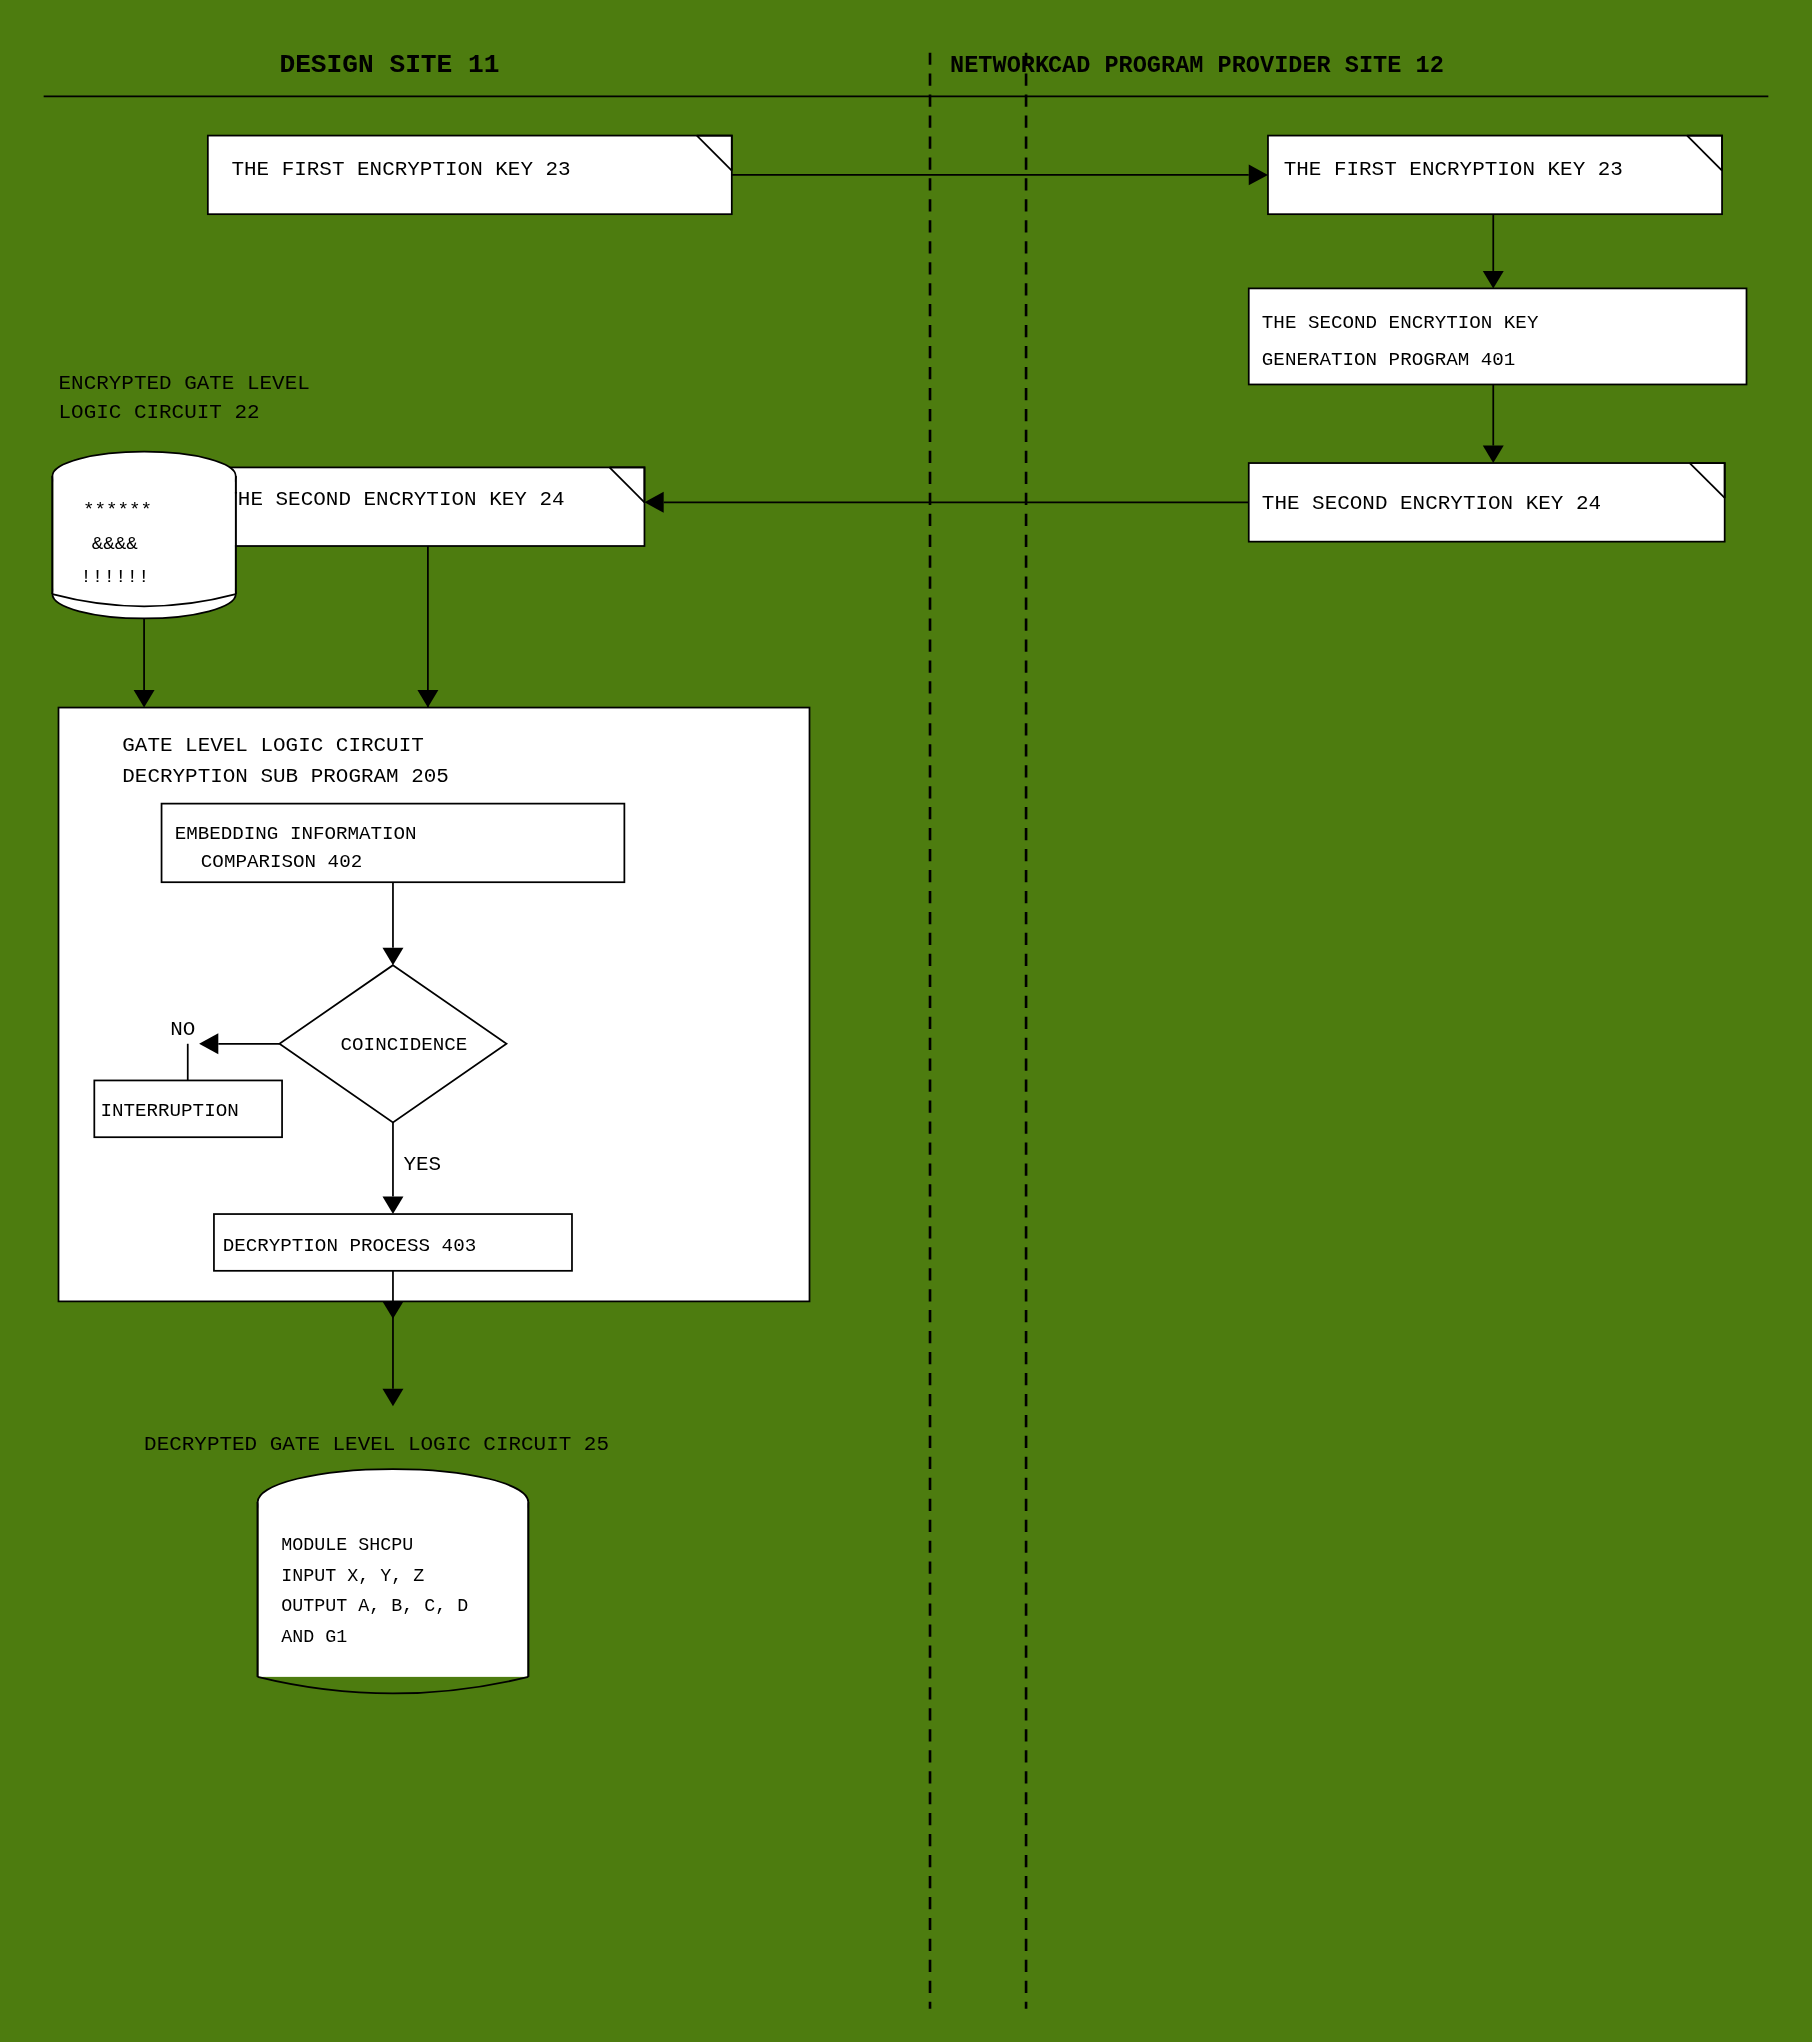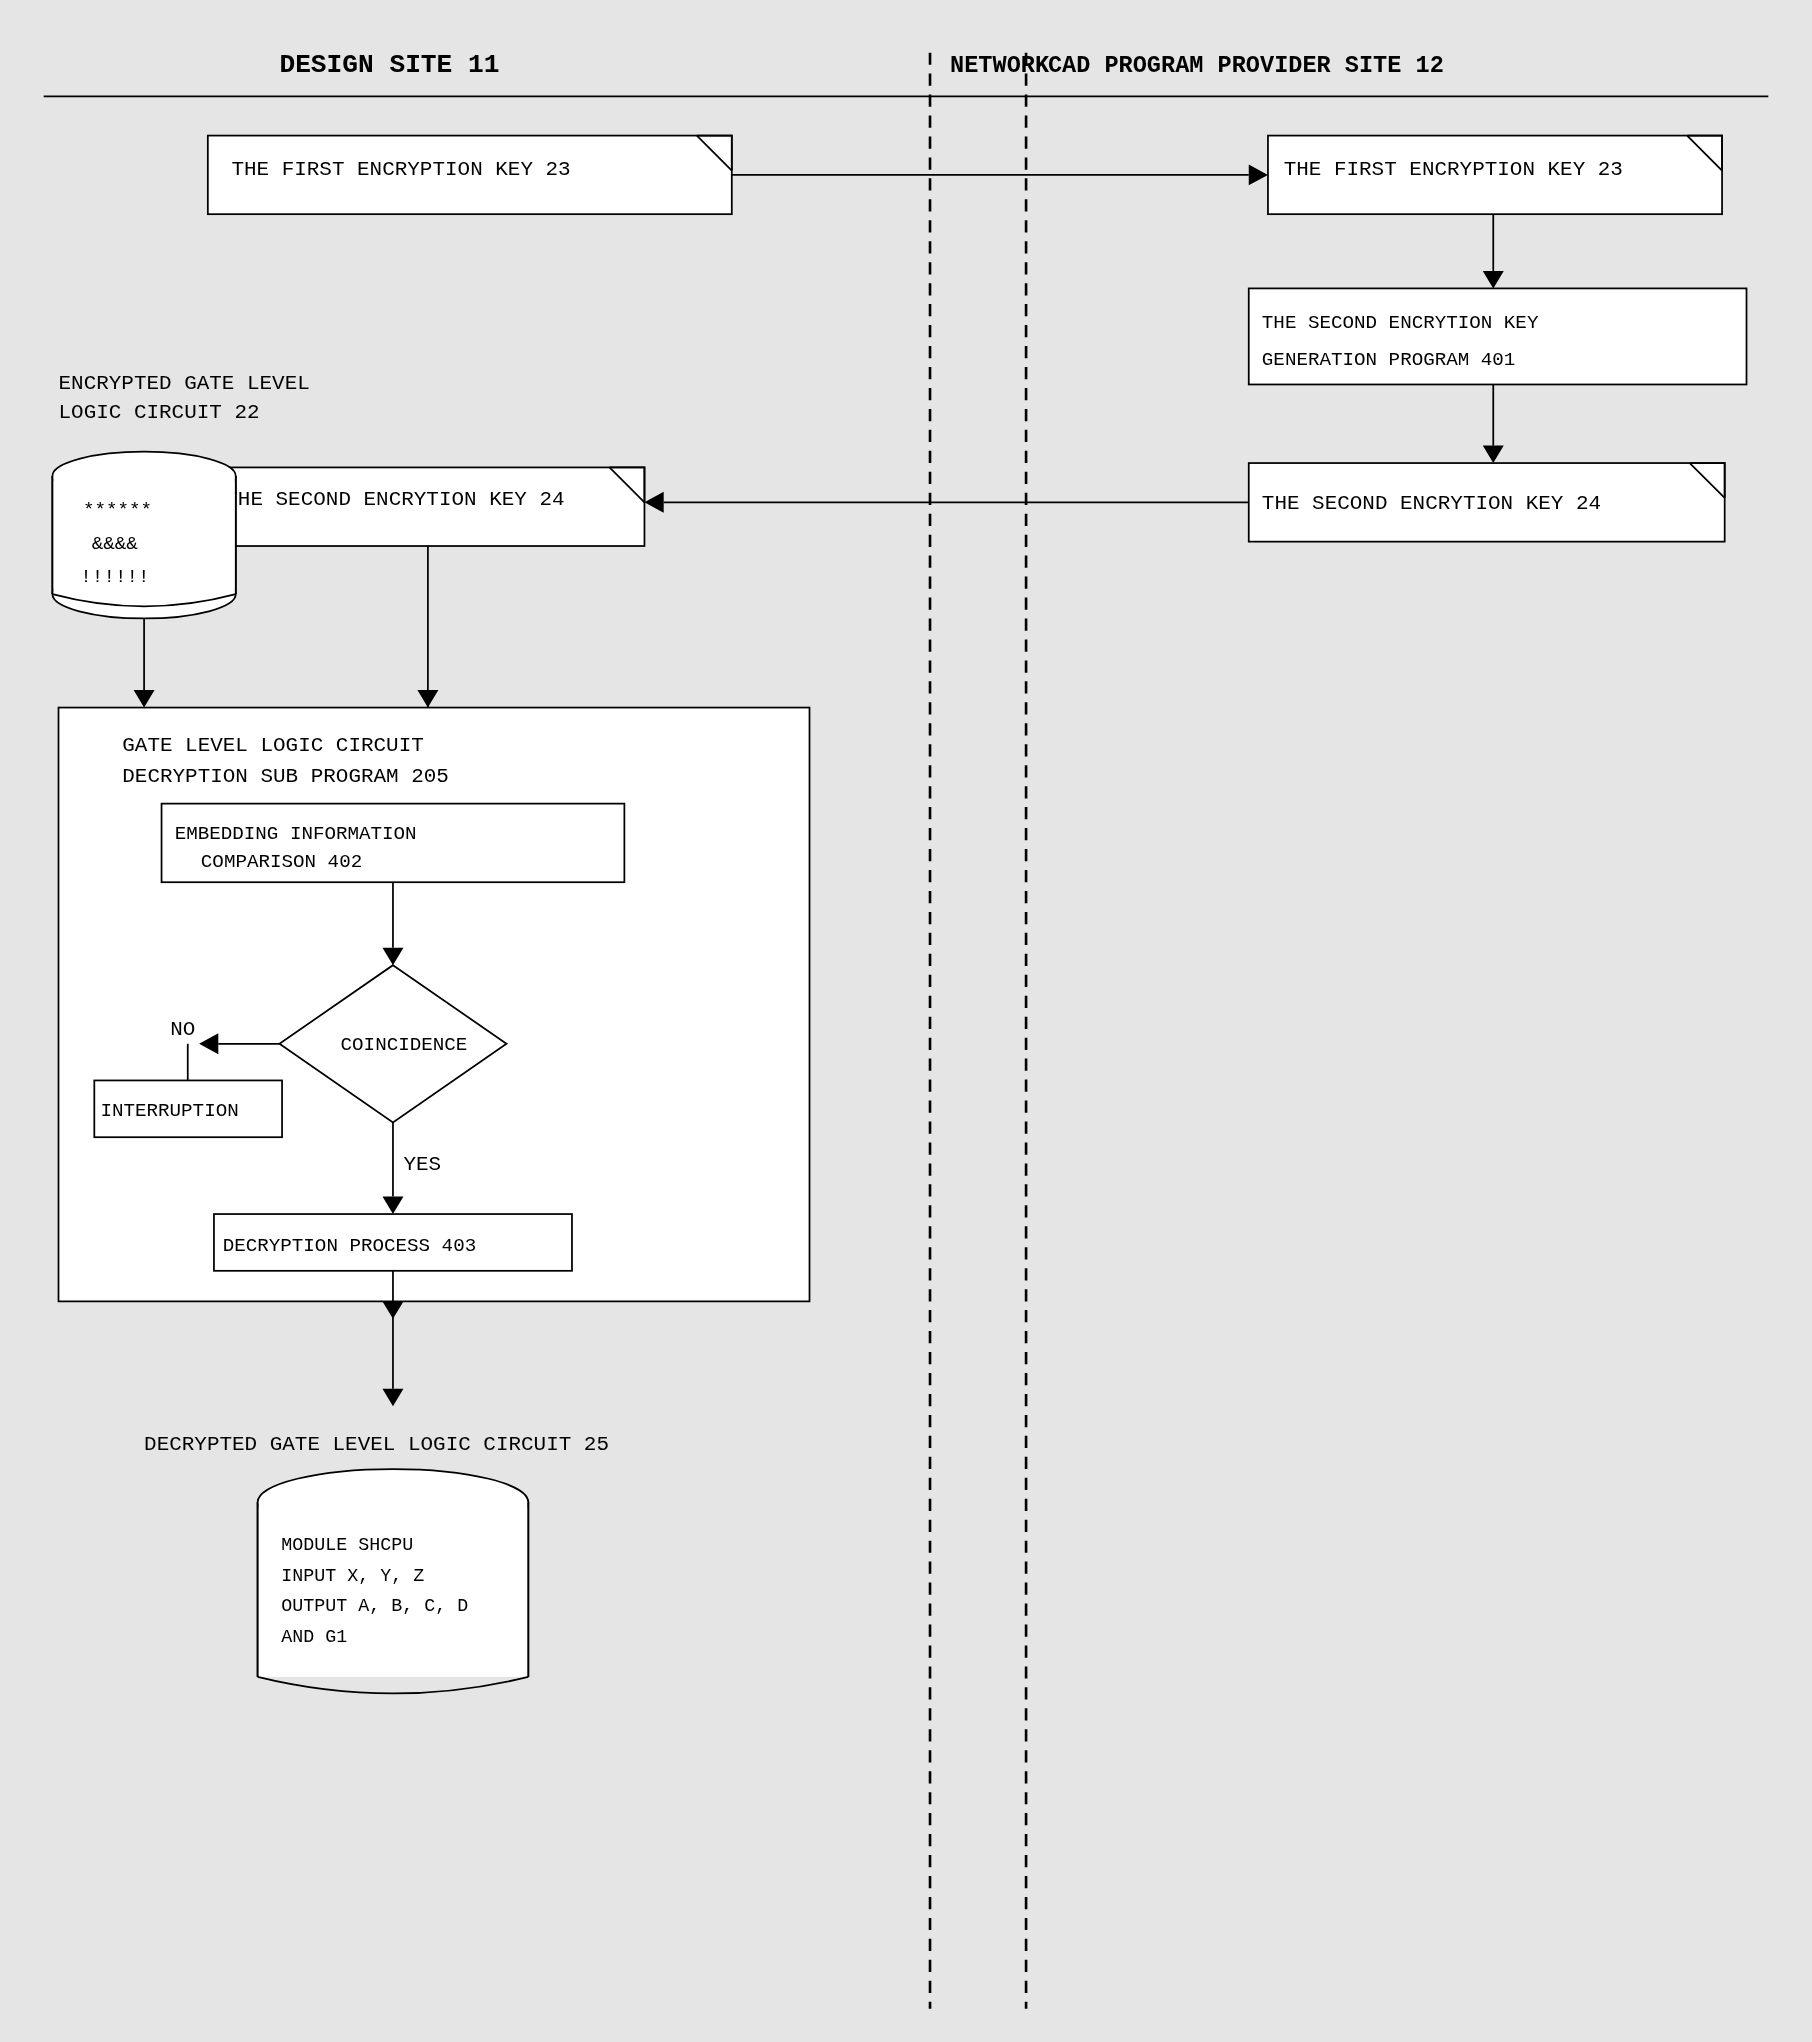--- a/index.html
+++ b/index.html
@@ -9,21 +9,21 @@
       width: 1812px;
       height: 2043px;
       position: relative;
       overflow: hidden;
     }
 
     .diagram-container {
       position: relative;
       width: 1812px;
       height: 2043px;
-      background: #e5e5e5;
+      background: #4d7c0f;
     }
 
     svg.diagram-svg {
       position: absolute;
       top: 0;
       left: 0;
       width: 1812px;
       height: 2043px;
       overflow: visible;
     }

